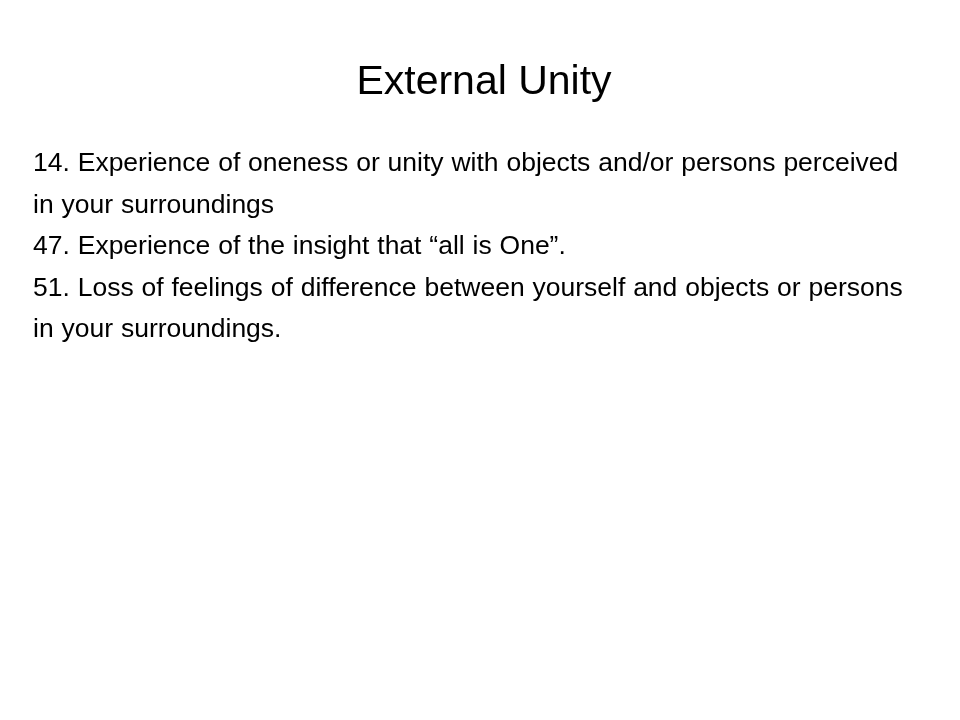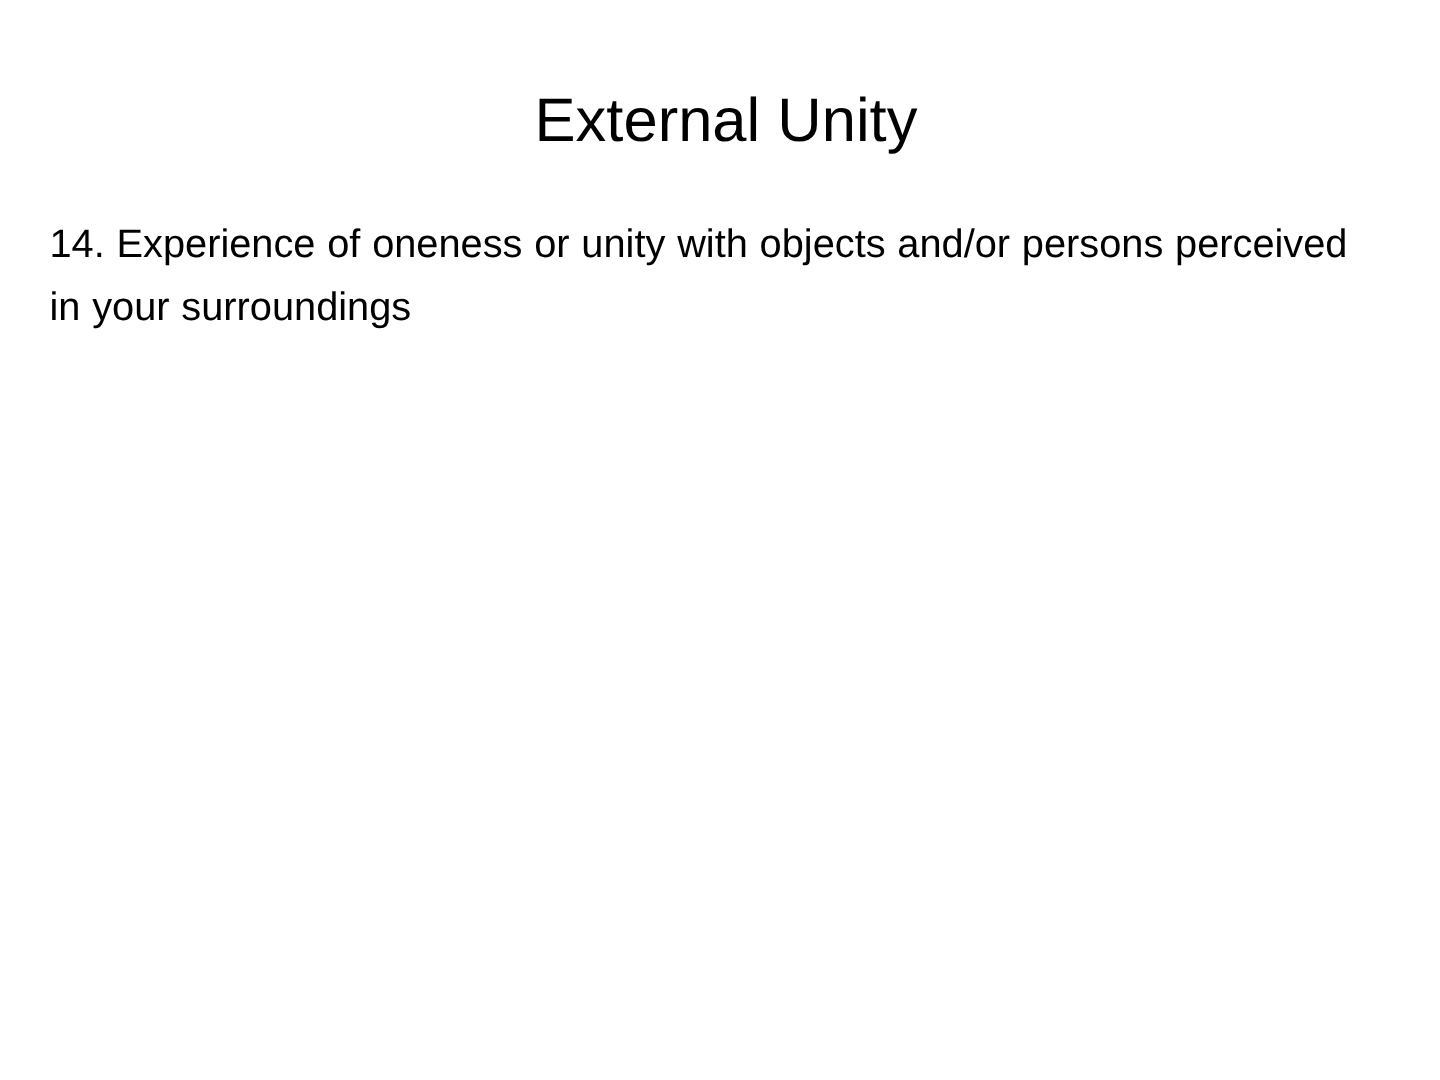--- a/index.html
+++ b/index.html
@@ -63,15 +63,17 @@
 </style>
 </head>
 <body>
 
 <div class="slide">
 
   <h1 class="slide-title">External Unity</h1>
 
   <div class="slide-body">
     <p class="body-item">14. Experience of oneness or unity with objects and/or persons perceived in your surroundings</p>
+    <p class="body-item">47. Experience of the insight that “all is One”.</p>
+    <p class="body-item">51. Loss of feelings of difference between yourself and objects or persons in your surroundings.</p>
   </div>
 
 </div>
 
 </body></html>

